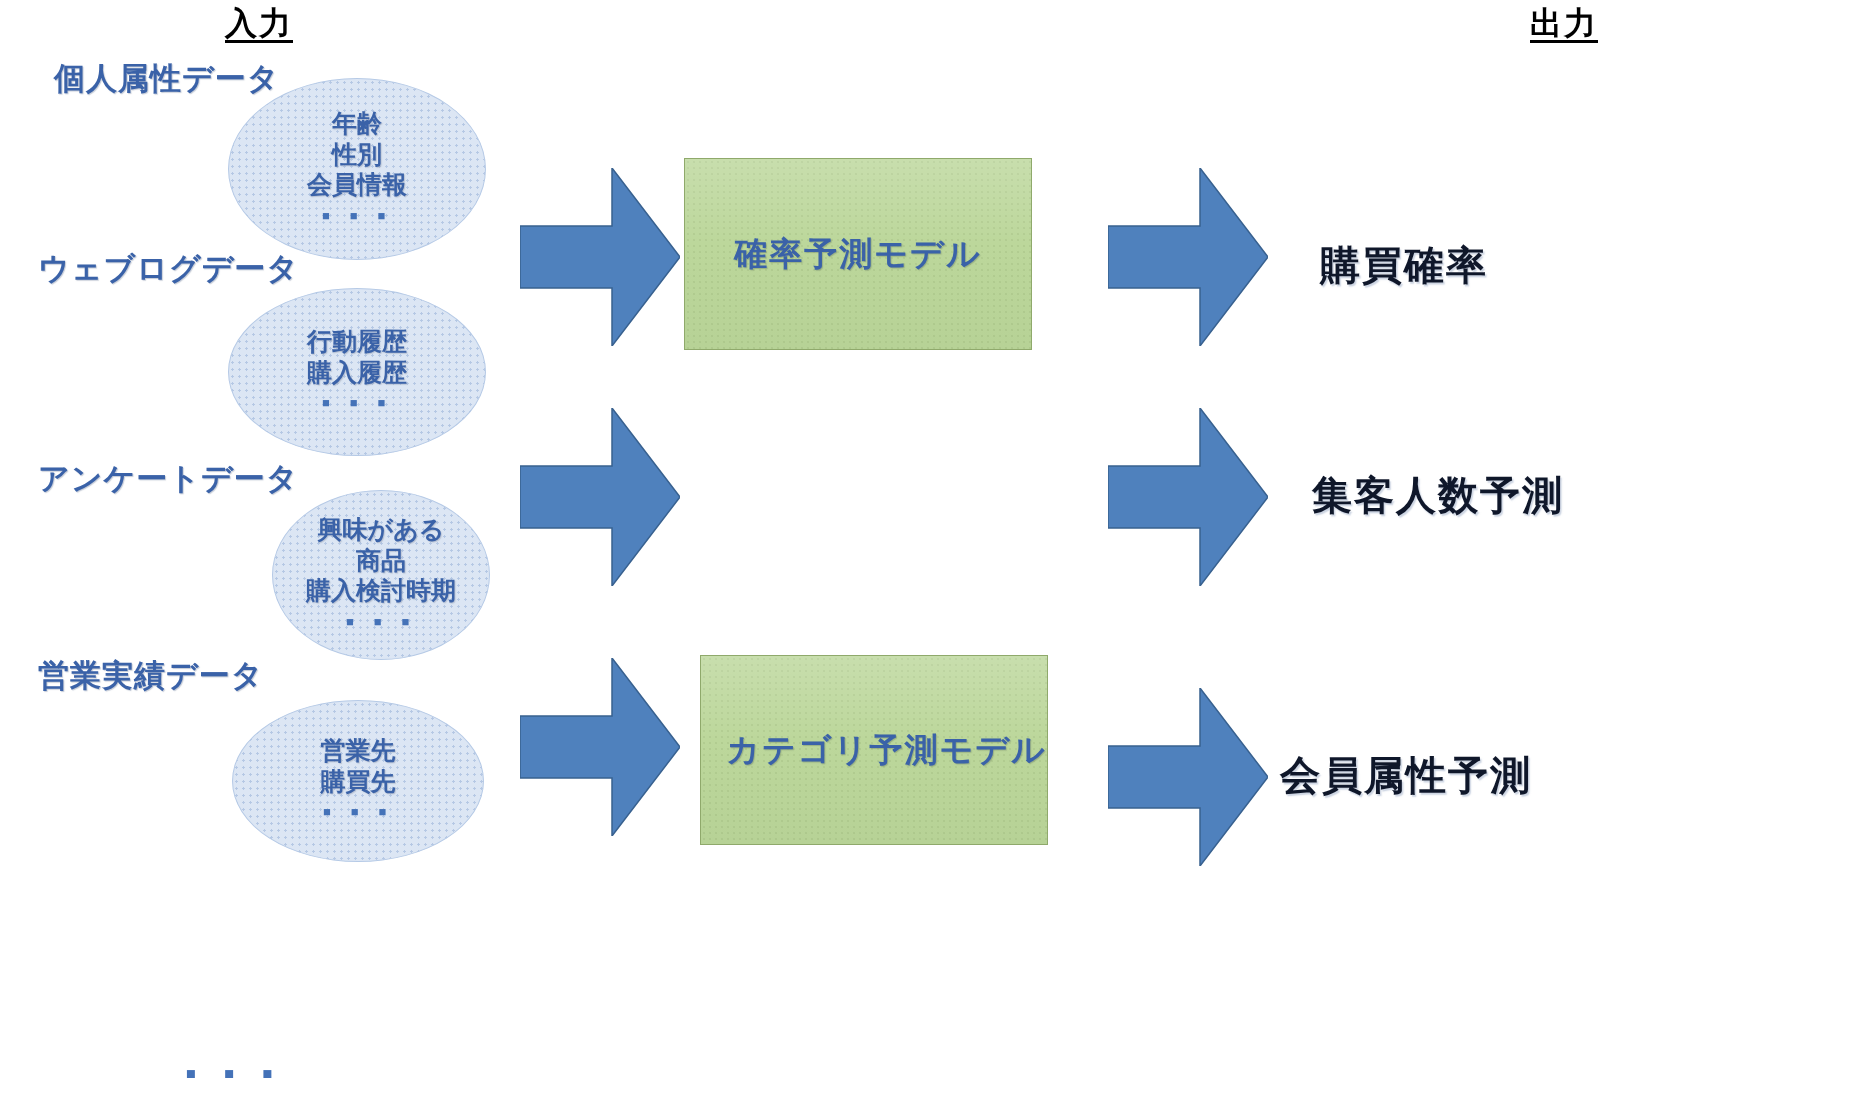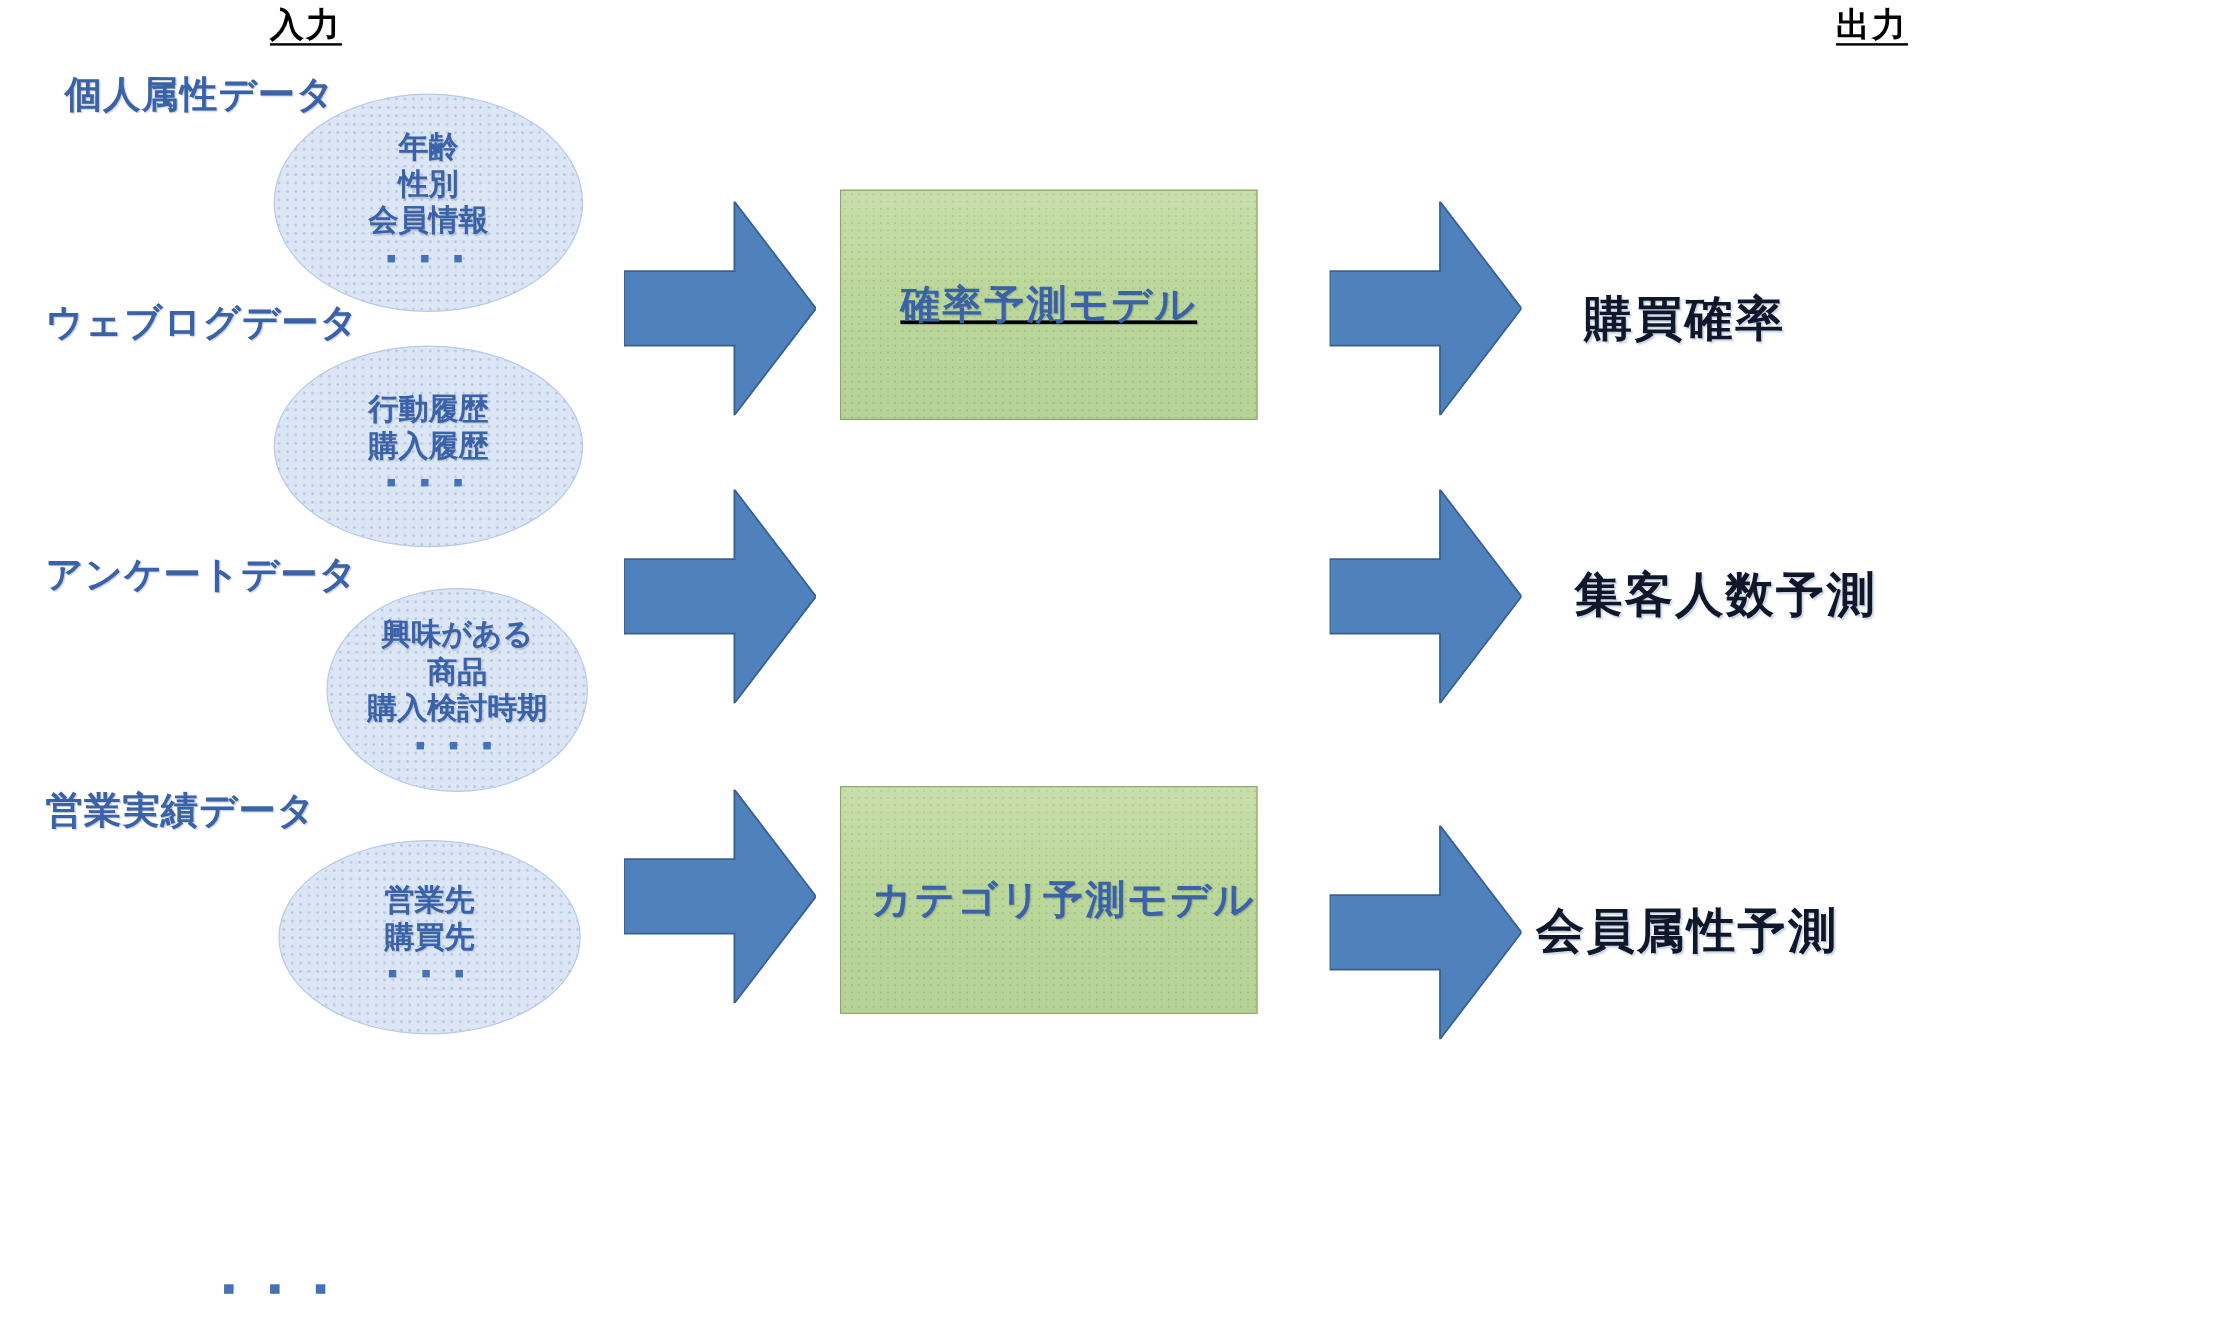--- a/index.html
+++ b/index.html
@@ -15,21 +15,21 @@
     position: relative;
     width: 1864px;
     height: 1118px;
     background: #ffffff;
     overflow: hidden;
   }
 
   
   .col-header {
     position: absolute;
-    font-size: 28px;
+    font-size: 32px;
     font-weight: bold;
     color: #000000;
     text-decoration: underline;
     text-underline-offset: 6px;
     white-space: nowrap;
     letter-spacing: 2px;
   }
   #header-input  { left: 225px; top: 2px; }
   #header-output { left: 1530px; top: 2px; }
 
@@ -176,21 +176,21 @@
     <svg width="160" height="178" viewBox="0 0 160 178">
       <polygon points="0,58 92,58 92,0 160,89 92,178 92,120 0,120" fill="#4F81BD" stroke="#38618F" stroke-width="1.5"></polygon>
     </svg>
   </div>
   <div class="arrow" style="left:520px; top:658px;">
     <svg width="160" height="178" viewBox="0 0 160 178">
       <polygon points="0,58 92,58 92,0 160,89 92,178 92,120 0,120" fill="#4F81BD" stroke="#38618F" stroke-width="1.5"></polygon>
     </svg>
   </div>
 
-  <div class="model-box" style="left:700px; top:158px; width:348px; height:192px;text-decoration:underline;">
+  <div class="model-box" style="left:684px; top:158px; width:348px; height:192px;">
     <span class="model-label">確率予測モデル</span>
   </div>
   <div class="model-box" style="left:700px; top:655px; width:348px; height:190px;padding-left:25px;">
     <span class="model-label">カテゴリ予測モデル</span>
   </div>
 
   <div class="arrow" style="left:1108px; top:168px;">
     <svg width="160" height="178" viewBox="0 0 160 178">
       <polygon points="0,58 92,58 92,0 160,89 92,178 92,120 0,120" fill="#4F81BD" stroke="#38618F" stroke-width="1.5"></polygon>
     </svg>

